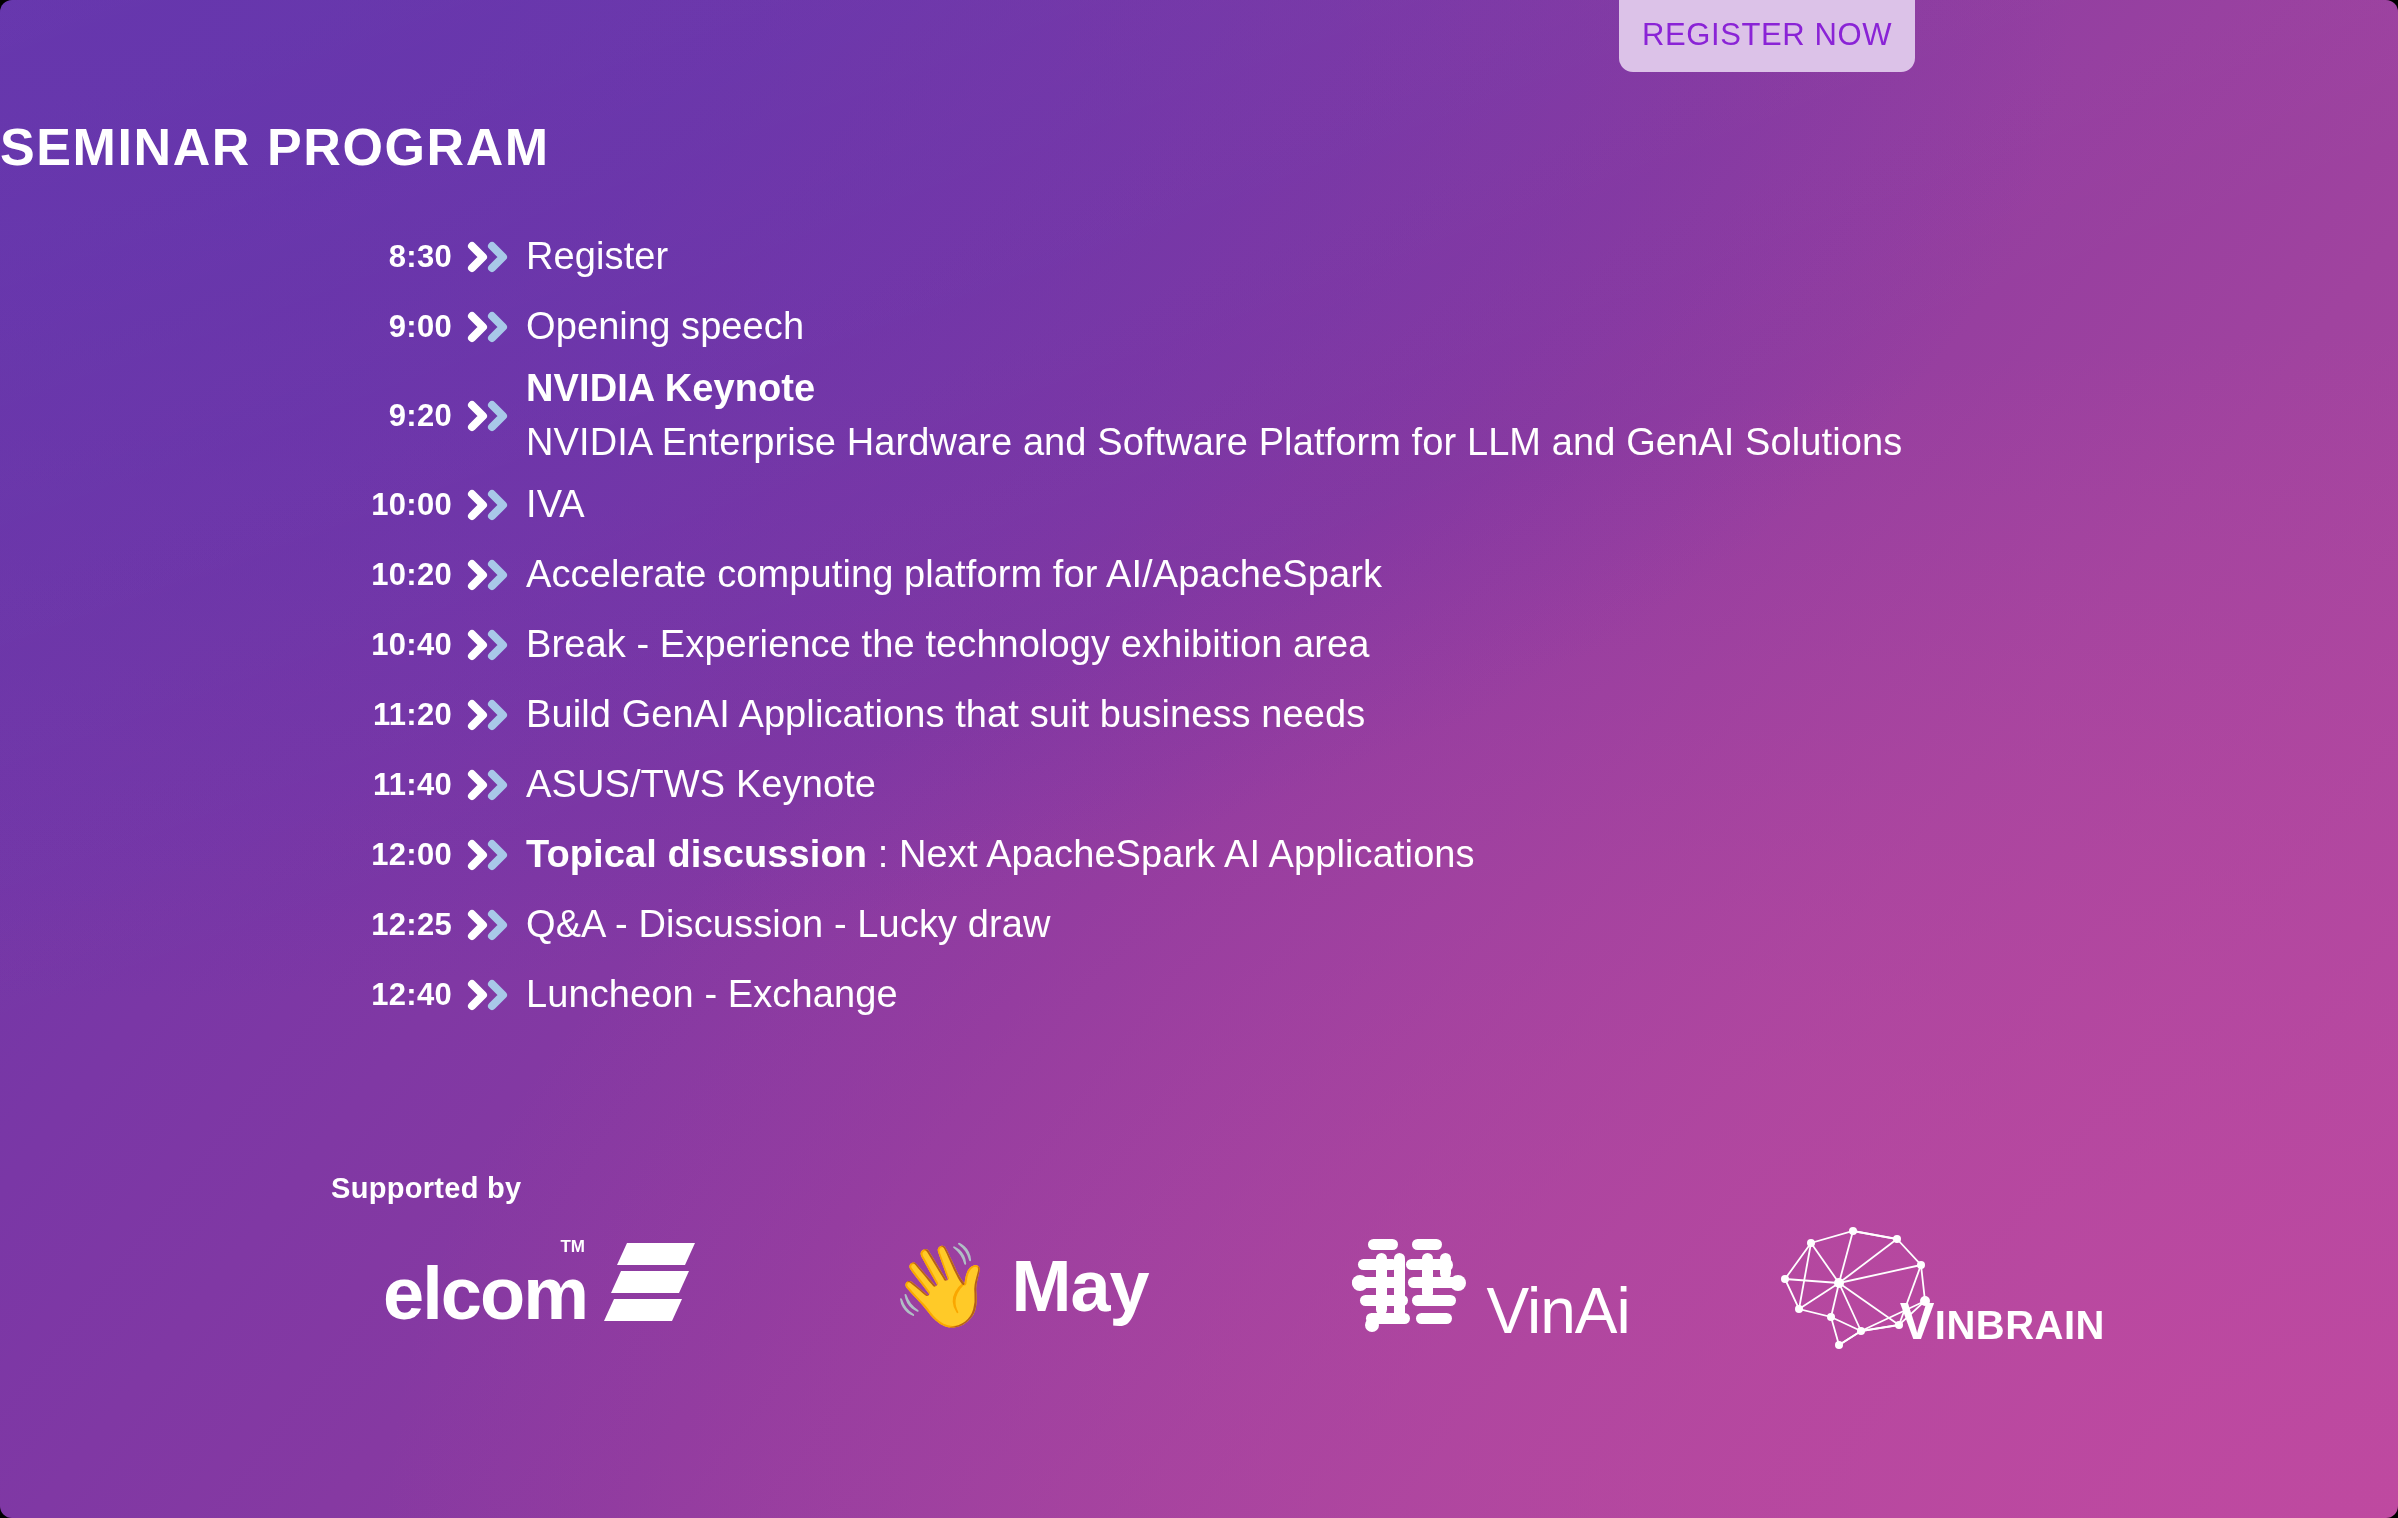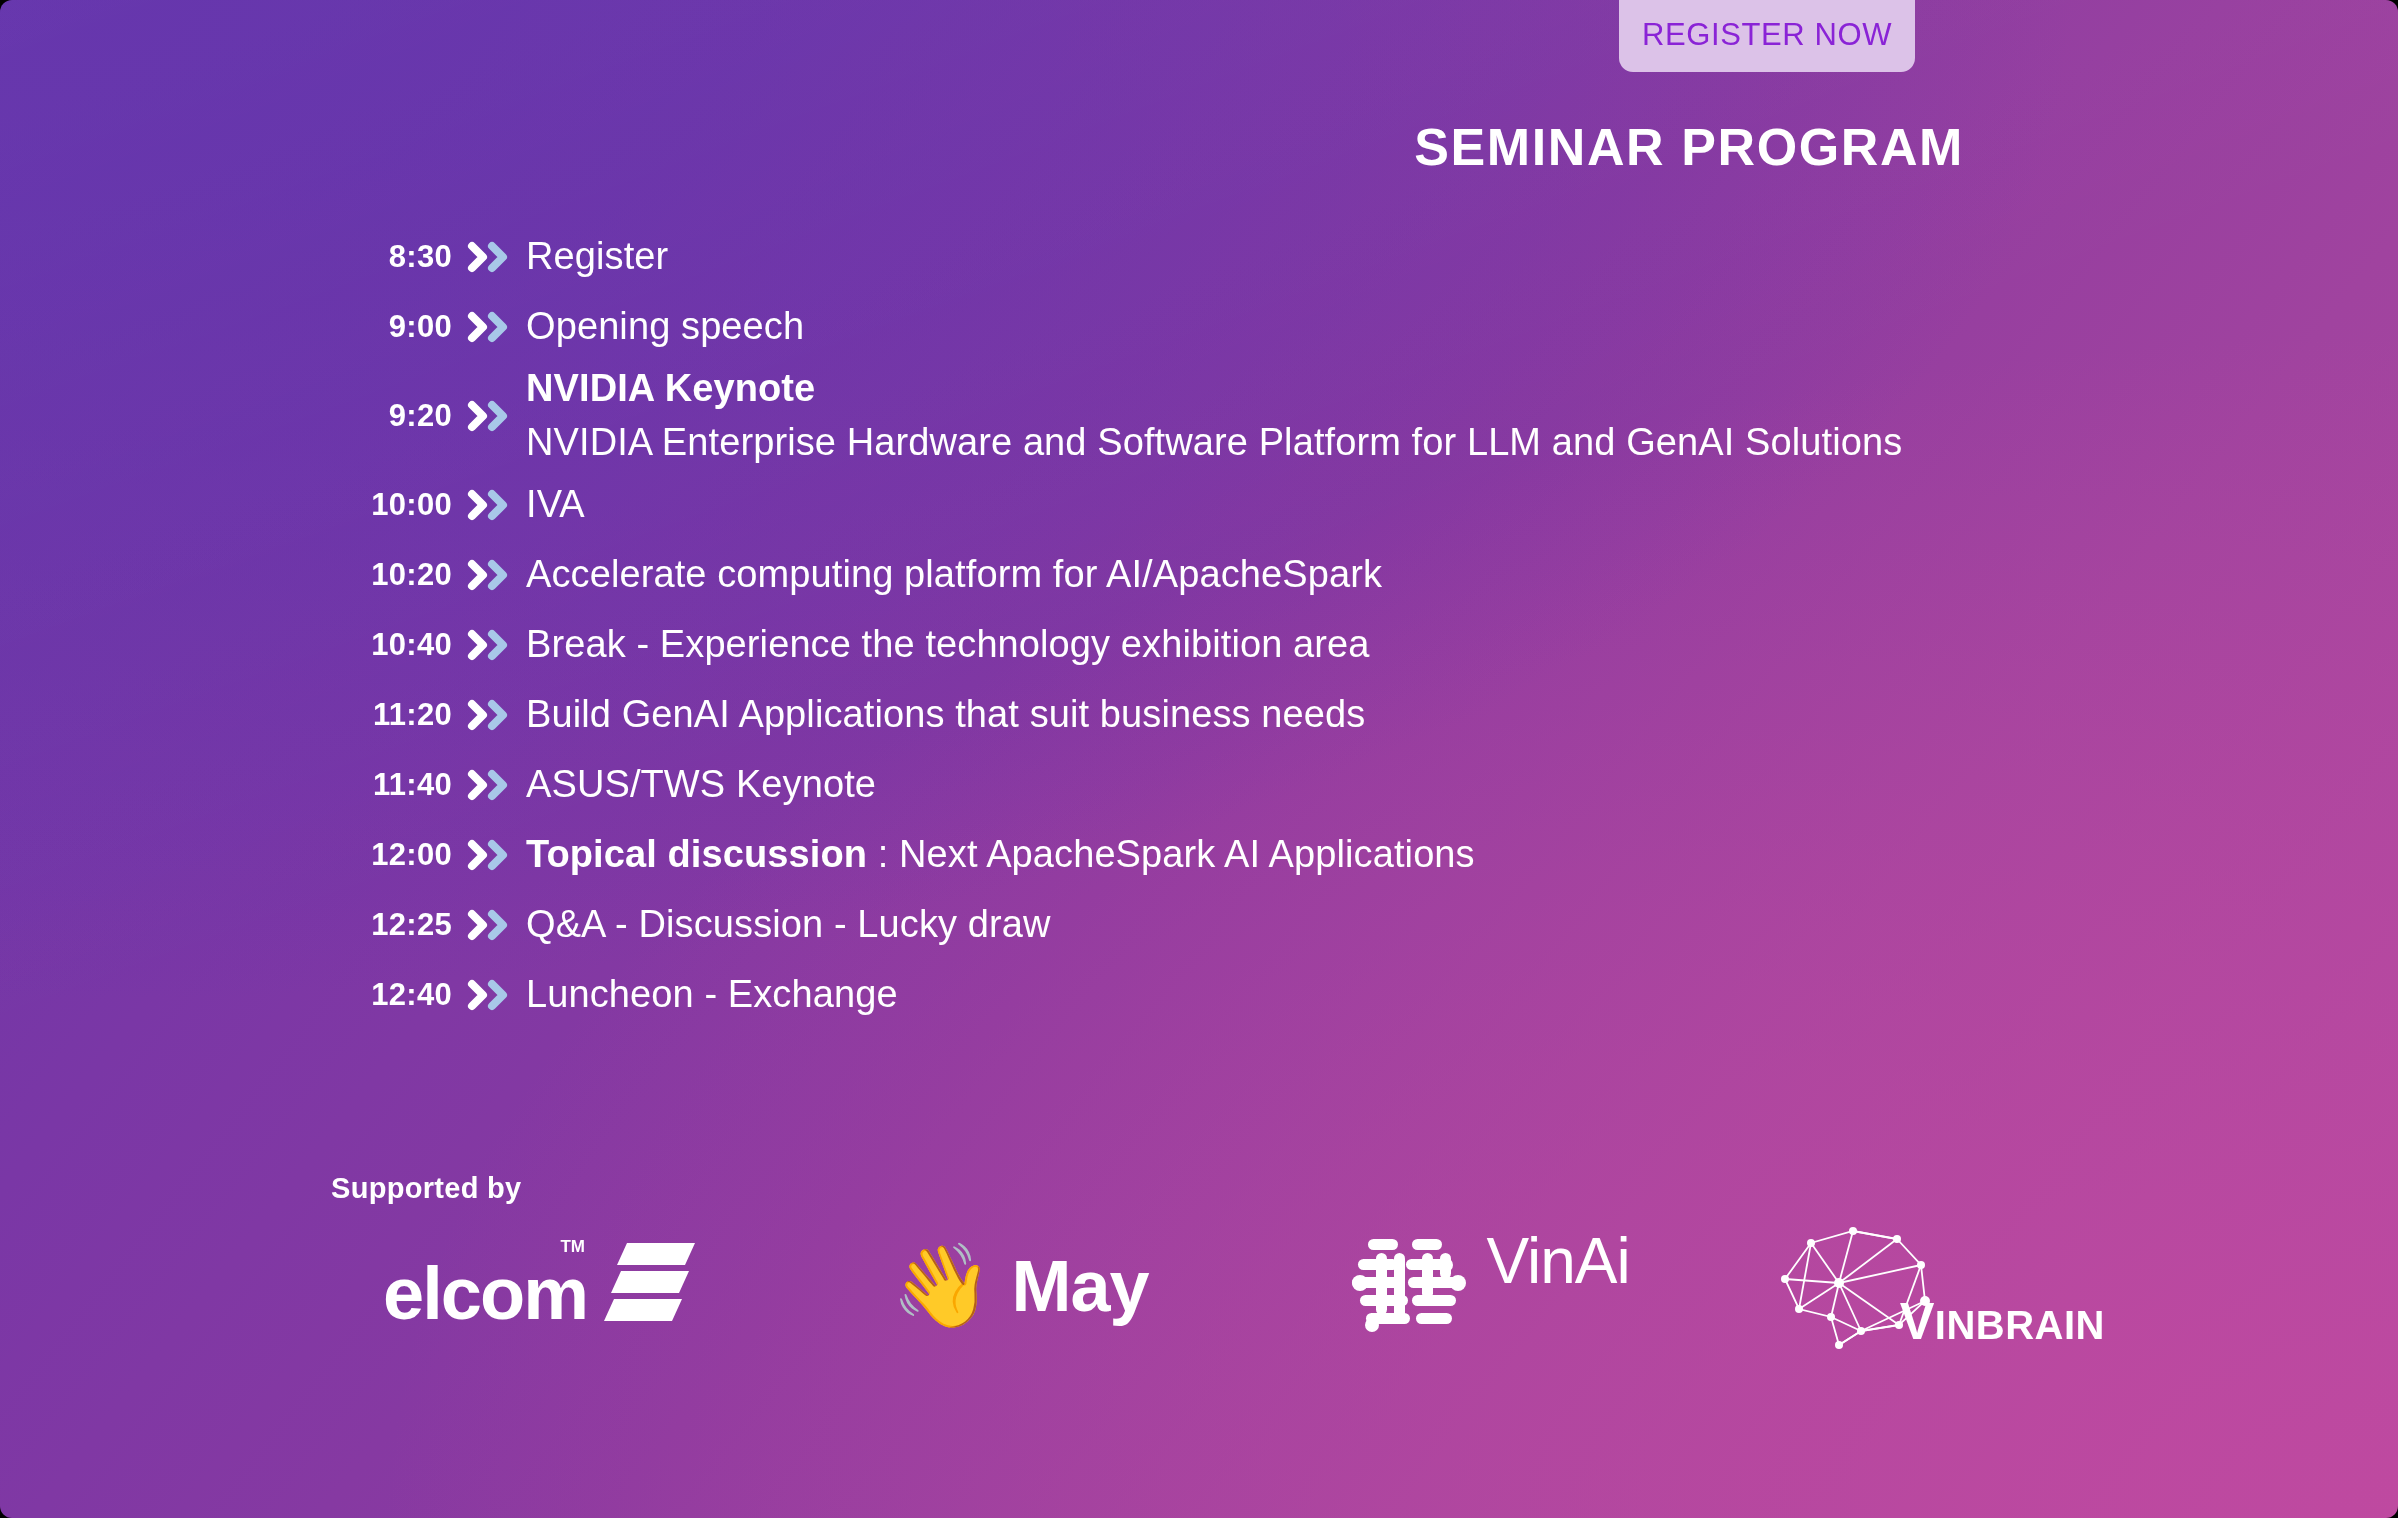--- a/index.html
+++ b/index.html
@@ -54,21 +54,21 @@
     z-index: 5;
     padding-top: 16px;
   }
 
   
   .page-title {
     position: absolute;
     top: 117px;
     left: 0;
     width: 1964px;
-    text-align: right;
+    text-align: left;
     color: #ffffff;
     font-size: 52px;
     font-weight: bold;
     letter-spacing: 1.6px;
     z-index: 3;
   }
 
   
   .schedule {
     position: absolute;
@@ -169,21 +169,21 @@
   .jan-wrap { display: flex; align-items: center; gap: 18px; }
   .jan-hand { font-size: 82px; line-height: 1; }
   .jan-text {
     color: #ffffff;
     font-size: 72px;
     font-weight: bold;
     letter-spacing: -1px;
     line-height: 1;
   }
 
-  .vinai-wrap { display: flex; align-items: flex-start; gap: 16px; }
+  .vinai-wrap { display: flex; align-items: flex-end; gap: 16px; }
   .vinai-text {
     color: #ffffff;
     font-size: 64px;
     font-weight: 400;
     letter-spacing: -1px;
     line-height: 1;
   }
 
   .vinbrain-wrap { position: relative; width: 330px; height: 130px; }
   .vinbrain-text {

